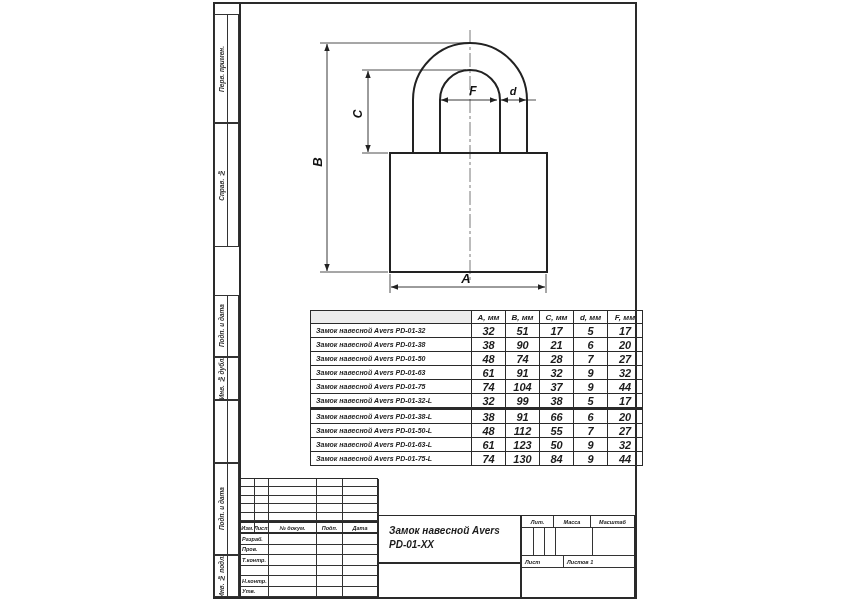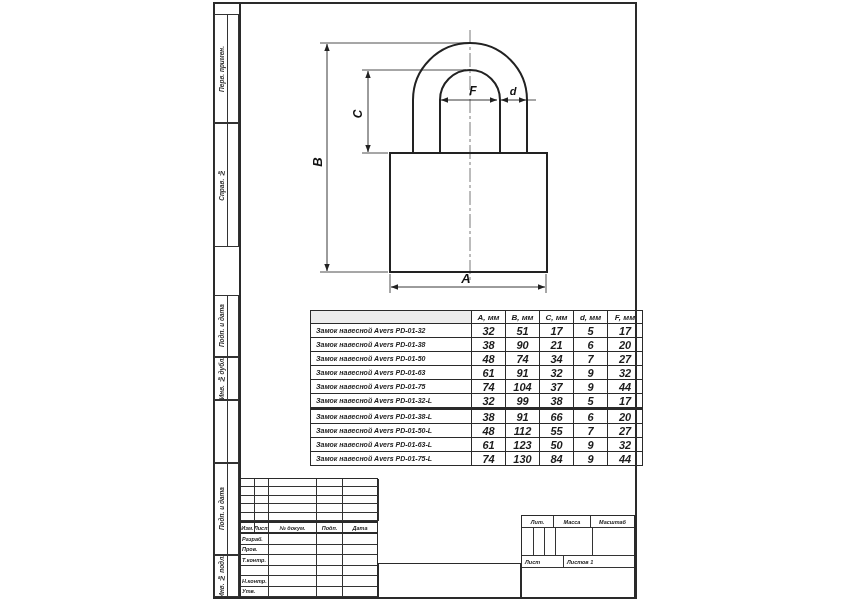--- a/index.html
+++ b/index.html
@@ -146,21 +146,21 @@
           <td>38</td>
           <td>90</td>
           <td>21</td>
           <td>6</td>
           <td>20</td>
         </tr>
         <tr>
           <td class="name">Замок навесной Avers PD-01-50</td>
           <td>48</td>
           <td>74</td>
-          <td>34</td>
+          <td>28</td>
           <td>7</td>
           <td>27</td>
         </tr>
         <tr>
           <td class="name">Замок навесной Avers PD-01-63</td>
           <td>61</td>
           <td>91</td>
           <td>32</td>
           <td>9</td>
           <td>32</td>
@@ -284,20 +284,26 @@
         <div class="c4"></div>
       </div>
       <div class="role-row" style="flex: 1 1 0%;">
         <div class="c1">Утв.</div>
         <div class="c2"></div>
         <div class="c3"></div>
         <div class="c4"></div>
       </div>
     </div>
 
+  <div class="abs tb-border" style="left:378px;top:515px;width:143px;height:48px;">
+    <div class="title-text">
+      <div>Замок навесной Avers</div>
+      <div>PD-01-XX</div>
+    </div>
+  </div>
   <div class="abs tb-border" style="left:378px;top:563px;width:143px;height:35px;"></div>
 
   <div class="abs tb-border" style="left:521px;top:515px;width:114px;height:83px;">
     <div style="display:flex;height:12px;border-bottom:1px solid #333;box-sizing:border-box;">
       <div class="hdr-cell" style="width:32px;">Лит.</div>
       <div class="hdr-cell" style="width:37px;">Масса</div>
       <div class="hdr-cell" style="flex:1;border-right:none;">Масштаб</div>
     </div>
     <div style="display:flex;height:28px;border-bottom:1px solid #333;box-sizing:border-box;">
       <div style="width:11px;border-right:1px solid #333;"></div>

